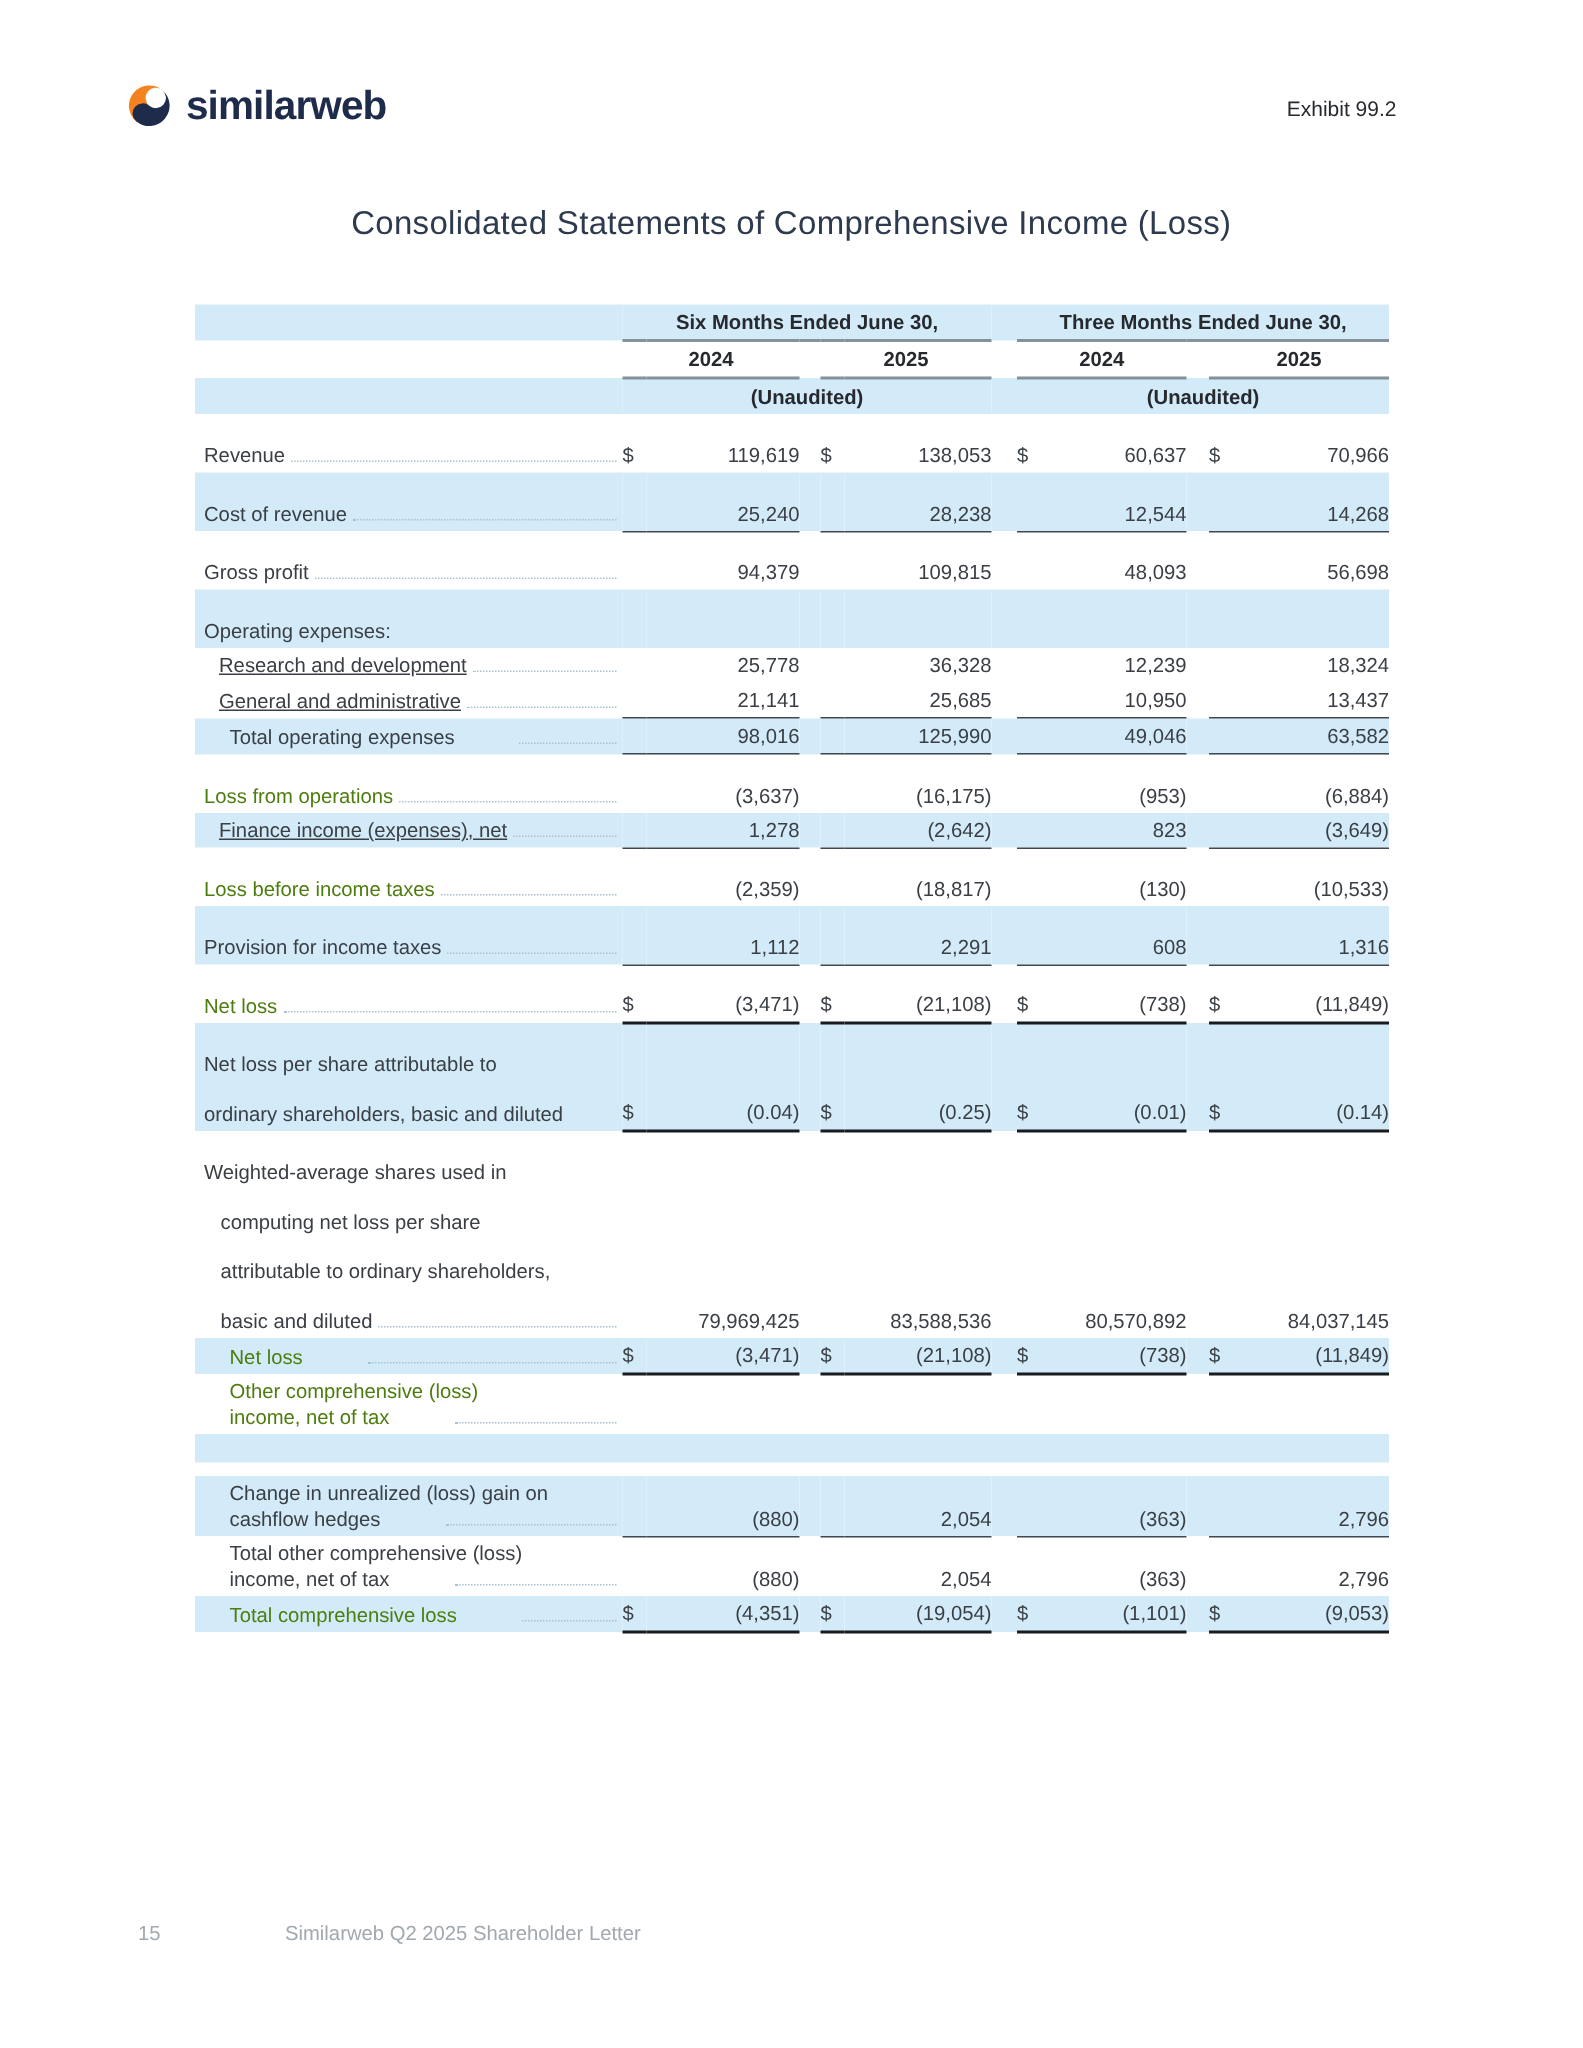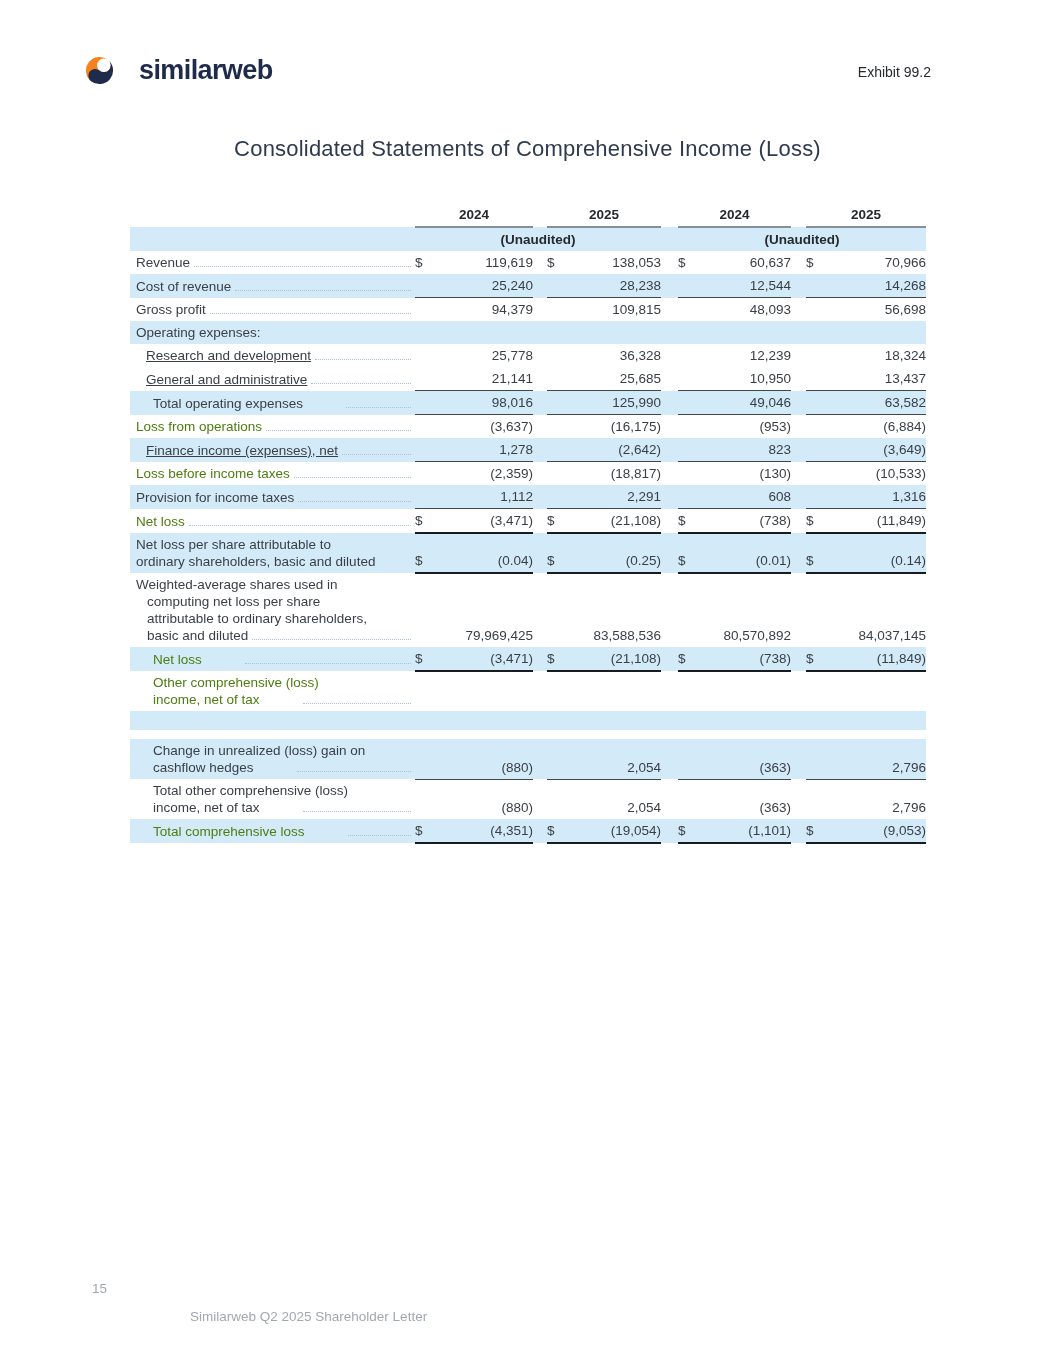--- a/index.html
+++ b/index.html
@@ -2,50 +2,50 @@
 <html><head>
 <meta charset="utf-8">
 <style>
   html,body{margin:0;padding:0;}
   body{
     width:1055px;height:1365px;position:relative;background:#ffffff;
     font-family:"Liberation Sans", sans-serif;overflow:hidden;
     -webkit-font-smoothing:antialiased;
   }
   
-  .logo{position:absolute;left:84px;top:55px;display:flex;align-items:center;gap:24px;}
+  .logo{position:absolute;left:84px;top:55px;display:flex;align-items:center;gap:9px;}
   .logo-mark{width:31px;height:31px;display:block;}
   .logo-text{font-size:27px;font-weight:bold;color:#1e2b4b;letter-spacing:-0.6px;line-height:31px;}
   .exhibit{position:absolute;top:64px;right:124px;font-size:14px;color:#26292e;}
   .doc-title{position:absolute;top:136px;left:0;width:100%;text-align:center;
     font-size:22px;color:#2e3a4e;letter-spacing:0.2px;}
   
   .fin-table{position:absolute;left:130px;top:203px;width:796px;border-collapse:collapse;
     table-layout:fixed;font-size:13.5px;color:#3a3f45;}
   .fin-table td{padding:3px 0;vertical-align:bottom;line-height:17px;}
   tr.blue{background:#d3ebf8;}
   tr.bold .lbl, tr.bold .ltext{font-weight:normal;color:#4d7c0f;}
   .lbl{padding:3px 2px 3px 0;}
   .lline{display:flex;align-items:baseline;}
   .ltext{white-space:nowrap;}
-  .ind0 .lline{padding-left:6px;}
+  .ind0 .lline{padding-left:6px;margin-top:16px;}
   .ind1 .lline{padding-left:16px;text-decoration:underline;}
   .ind2 .lline{padding-left:23px;gap:39px;}
   .lline.cont{margin-left:11px;}
   .leader{flex:1 1 auto;border-bottom:1.5px dotted #a9c2d1;margin:0 4px 3px 4px;min-width:6px;}
   .dollar{text-align:left;padding-left:1px;}
   .val{text-align:right;padding-right:5px;}
   tr.rule-single .dollar, tr.rule-single .val{border-bottom:1.5px solid #41474e;}
   tr.rule-thick  .dollar, tr.rule-thick  .val{border-bottom:2.5px solid #181b1f;}
   .hdr{font-weight:bold;text-align:center;color:#26292e;}
   .hdr-rule{border-bottom:2px solid #84909a;}
   tr.spacer td{padding:0;}
   
   .footer-page{position:absolute;left:92px;top:1281px;font-size:13.5px;color:#a2a8af;}
-  .footer-text{position:absolute;left:190px;top:1281px;font-size:13.5px;color:#a2a8af;margin-top:28px;}
+  .footer-text{position:absolute;left:190px;top:1281px;font-size:13.5px;color:#a2a8af;}
 </style>
 </head>
 <body>
 
 <div class="logo">
   <svg class="logo-mark" viewBox="0 0 32 32">
     <g transform="rotate(40 16 16)">
       <path d="M16,2 a14,14 0 0,0 0,28 a7,7 0 0,0 0,-14 a7,7 0 0,1 0,-14 z" fill="#f58220"></path>
       <path d="M16,2 a14,14 0 0,1 0,28 a7,7 0 0,1 0,-14 a7,7 0 0,0 0,-14 z" fill="#1e2b4b"></path>
     </g>
@@ -64,20 +64,26 @@
     <col style="width:16px">
       <col style="width:98px">
       <col style="width:17px">
     <col style="width:16px">
       <col style="width:97px">
       <col style="width:15px">
     <col style="width:16px">
       <col style="width:104px">
   </colgroup>
   <tbody>
+    <tr class="blue">
+      <td class="lbl"></td>
+      <td colspan="5" class="hdr hdr-rule">Six Months Ended June 30,</td>
+      <td class="gap"></td>
+      <td colspan="5" class="hdr hdr-rule">Three Months Ended June 30,</td>
+    </tr>
     <tr>
       <td class="lbl"></td>
       <td colspan="2" class="hdr hdr-rule">2024</td>
       <td class="gap"></td>
       <td colspan="2" class="hdr hdr-rule">2025</td>
       <td class="gap"></td>
       <td colspan="2" class="hdr hdr-rule">2024</td>
       <td class="gap"></td>
       <td colspan="2" class="hdr hdr-rule">2025</td>
     </tr>

